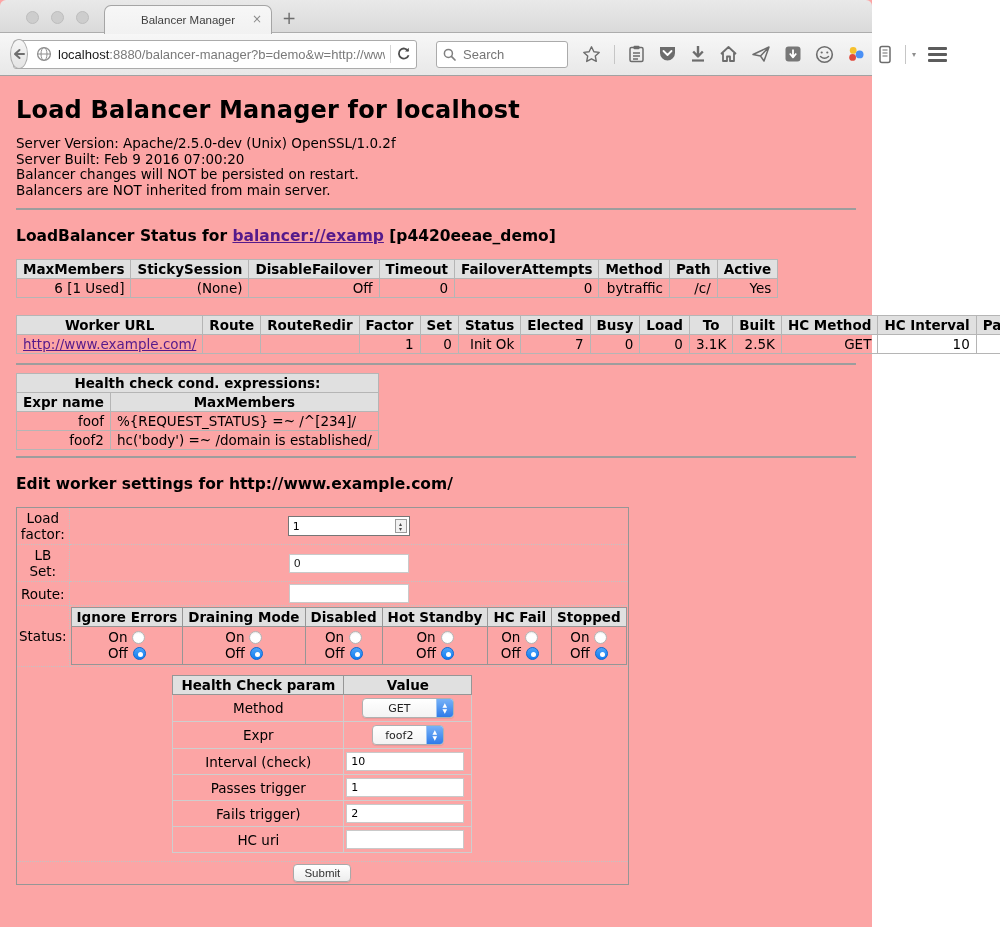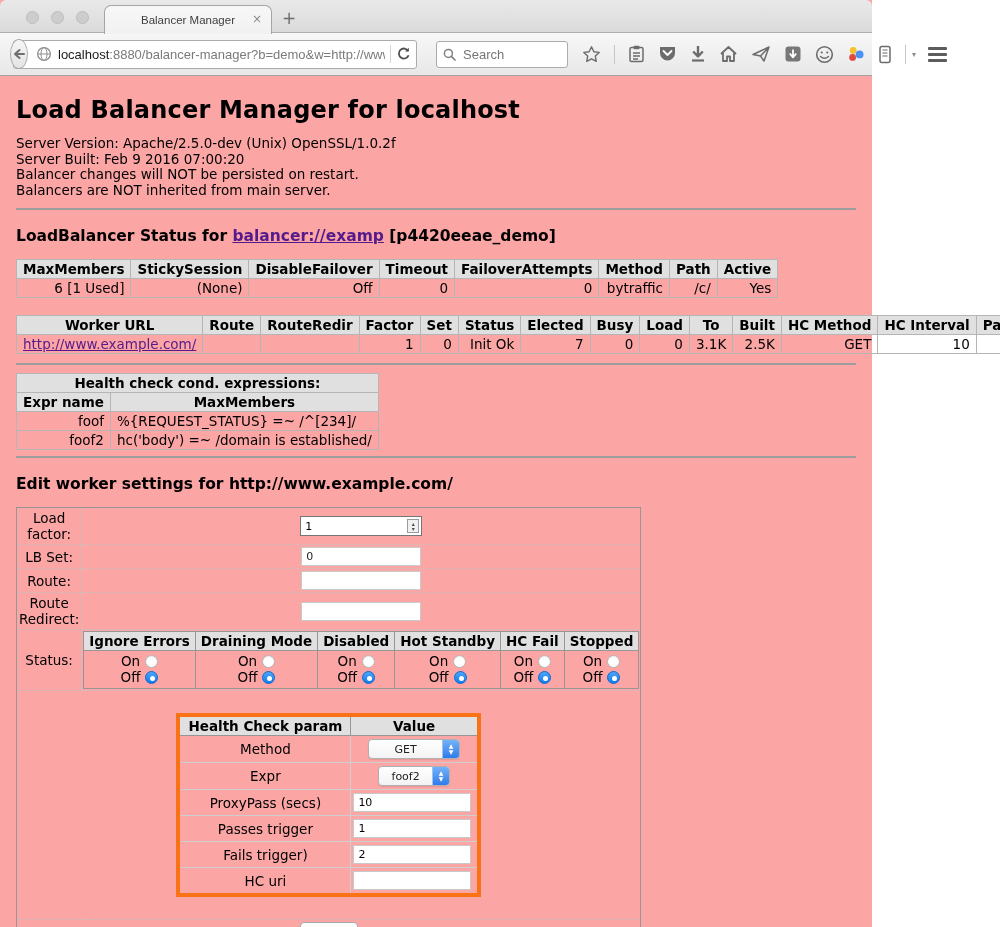--- a/index.html
+++ b/index.html
@@ -116,21 +116,21 @@
     width:13px; height:13px; border-radius:50%; background:#fff;
     border:1px solid #b3b3b3; display:inline-block; position:relative;
     box-shadow:inset 0 1px 1px rgba(0,0,0,0.08);
   }
   .radio.checked { background:linear-gradient(#4da4f8,#107cf1); border:1px solid #1569cf; box-shadow:none; }
   .radio.checked::after {
     content:""; position:absolute; left:4px; top:4px; width:5px; height:5px;
     border-radius:50%; background:#fff;
   }
 
-  table.hc-tbl { border-collapse:collapse; margin:20px auto; border:4px solid #f97316; font-size:13.5px; }
+  table.hc-tbl { border-collapse:collapse; margin:6px auto; border:1px solid #f97316; font-size:13.5px; }
   table.hc-tbl th { background:#e0e0e0; border:1px solid #969696; padding:1px 8px; white-space:nowrap; }
   table.hc-tbl td { border:1px solid #cecece; padding:3px 2px; }
   td.hc-label { width:144px; text-align:center; }
   td.hc-value { width:128px; text-align:left; }
   td.hc-value.center { text-align:center; }
   .hc-input { width:118px; height:19px; border:1px solid #c9c9c9; font-size:11px; padding:1px 4px; font-family:"DejaVu Sans",sans-serif; background:#fff; }
 
   .mac-select {
     display:inline-flex; align-items:center; height:20px; border:1px solid #b0b0b0;
     border-radius:4px; background:linear-gradient(#fff,#f3f3f3); font-size:11px; color:#222;
@@ -380,24 +380,20 @@
       </tr>
       <tr>
         <td class="flabel">LB Set:</td>
         <td class="fvalue"><input class="txt-input" type="text" value="0" style=""></td>
       </tr>
       <tr>
         <td class="flabel">Route:</td>
         <td class="fvalue"><input class="txt-input" type="text" value="" style=""></td>
       </tr>
       <tr>
-        <td class="flabel">Route Redirect:</td>
-        <td class="fvalue"><input class="txt-input" type="text" value="" style=""></td>
-      </tr>
-      <tr>
         <td class="flabel">Status:</td>
         <td style="padding:1px">
           <table class="status-tbl">
             <tbody>
                     <tr>
               <th>Ignore Errors</th>
               <th>Draining Mode</th>
               <th>Disabled</th>
               <th>Hot Standby</th>
               <th>HC Fail</th>
@@ -489,21 +485,21 @@
             <tr>
               <td class="hc-label">Expr</td>
               <td class="hc-value center">
                 <span class="mac-select sel-expr">
                   <span class="sel-val">foof2</span>
                   <span class="chev"></span>
                 </span>
               </td>
             </tr>
             <tr>
-              <td class="hc-label">ProxyPass (secs)</td>
+              <td class="hc-label">Interval (check)</td>
               <td class="hc-value"><input class="hc-input" type="text" value="10" style=""></td>
             </tr>
             <tr>
               <td class="hc-label">Passes trigger</td>
               <td class="hc-value"><input class="hc-input" type="text" value="1" style=""></td>
             </tr>
             <tr>
               <td class="hc-label">Fails trigger)</td>
               <td class="hc-value"><input class="hc-input" type="text" value="2" style=""></td>
             </tr>

